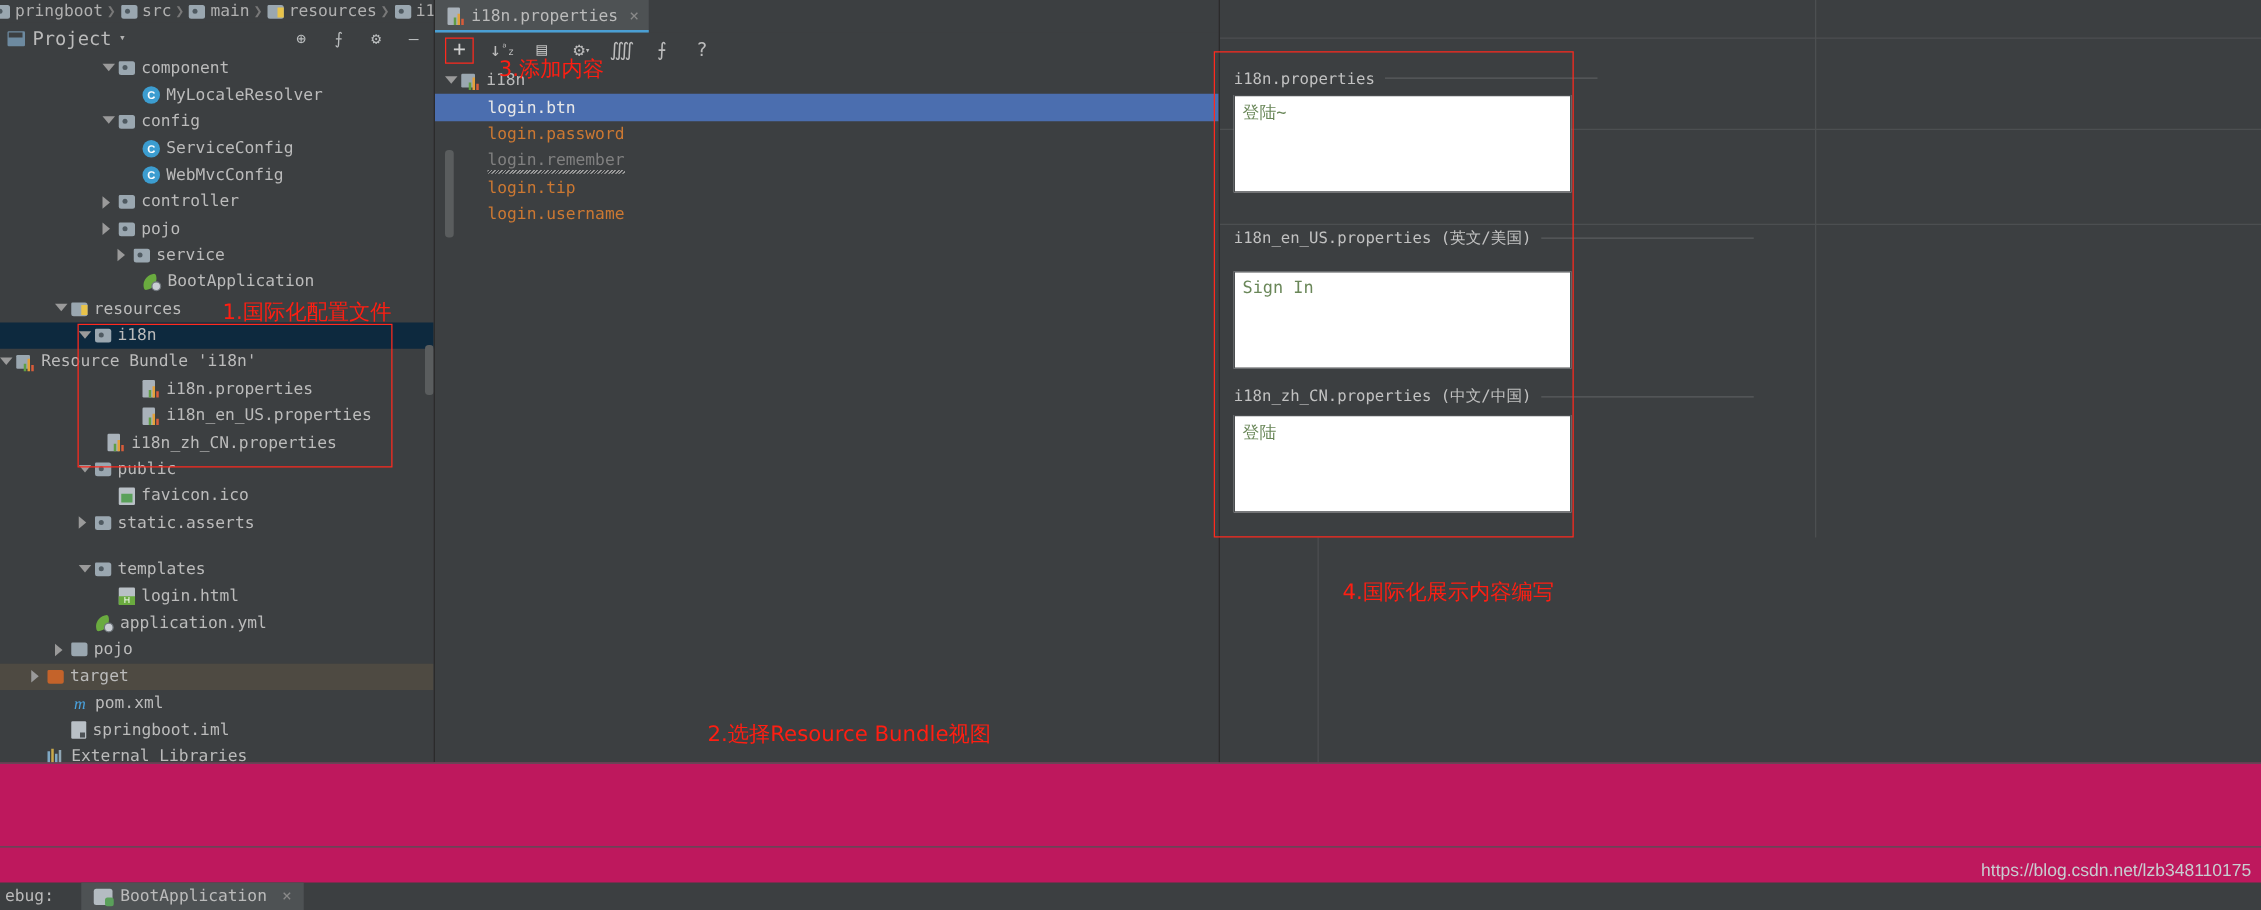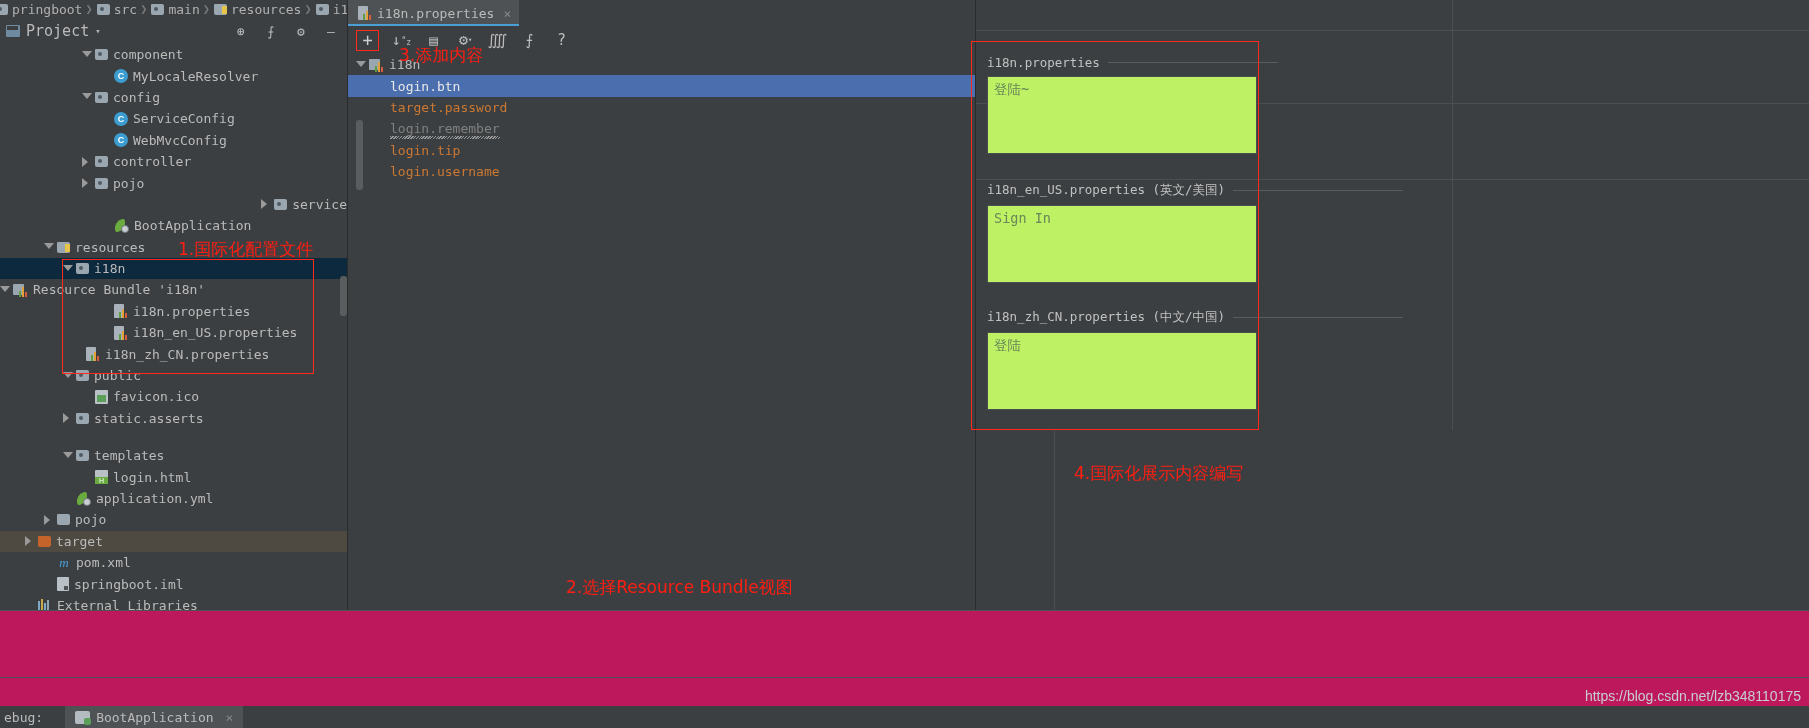--- a/index.html
+++ b/index.html
@@ -145,21 +145,21 @@
     position: absolute; left: 975px; top: 0; width: 834px; height: 610px;
     background: #3c3f41; border-left: 1px solid #2b2b2b;
   }
   .grid-line-h { position:absolute; left:0; right:0; height:1px; background:#4c4f51; }
   .grid-line-v { position:absolute; top:0; bottom:0; width:1px; background:#4c4f51; }
 
   .prop-block { position: absolute; }
   .prop-title { font-size: 12.5px; color: #c2c2c2; white-space: nowrap; display:flex; align-items:center; }
   .prop-title .rule { height:1px; background:#5a5d5f; margin-left:8px; width:170px; }
   .prop-value-box {
-    background: #bef264; border: 1px solid #4a4d4f;
+    background: #ffffff; border: 1px solid #4a4d4f;
     padding: 4px 6px; font-size: 13.5px; color: #6a8759;
   }
 
   
   .red-box { position: absolute; border: 1px solid #ff2a1e; pointer-events: none; }
   .red-note {
     position: absolute; color: #ff1e12; font-size: 17px; white-space: nowrap;
     font-family: "DejaVu Sans", "Liberation Sans", sans-serif;
   }
 
@@ -282,21 +282,21 @@
           </span>
           <span class="tree-label">controller</span>
         </div>
         <div class="tree-row" style="padding-left: 82px;">
           <span class="arrow right"></span>
           <span class="tree-ic">
             <span class="ic ic-folder-dot"></span>
           </span>
           <span class="tree-label">pojo</span>
         </div>
-        <div class="tree-row" style="padding-left: 94px; justify-content: flex-end;">
+        <div class="tree-row" style="padding-left: 94px;">
           <span class="arrow right"></span>
           <span class="tree-ic">
             <span class="ic ic-folder-dot"></span>
           </span>
           <span class="tree-label">service</span>
         </div>
         <div class="tree-row" style="padding-left: 101px;">
           <span class="arrow none"></span>
           <span class="tree-ic">
             <span class="ic ic-spring">
@@ -500,21 +500,21 @@
               <span class="b2"></span>
               <span class="b3"></span>
             </span>
           </span>
           <span class="tree-label">i18n</span>
         </div>
         <div class="key-row sel" style="padding-left: 42px;">
           <span class="ktext">login.btn</span>
         </div>
         <div class="key-row" style="padding-left: 42px;">
-          <span class="ktext">target.password</span>
+          <span class="ktext">login.password</span>
         </div>
         <div class="key-row" style="padding-left: 42px;">
           <span class="ktext dim" style="position: relative;">login.remember<span class="wavy-under"></span></span>
         </div>
         <div class="key-row" style="padding-left: 42px;">
           <span class="ktext">login.tip</span>
         </div>
         <div class="key-row" style="padding-left: 42px;">
           <span class="ktext">login.username</span>
         </div>
@@ -538,21 +538,21 @@
           <span>i18n.properties</span>
           <span class="rule"></span>
         </div>
         <div class="prop-value-box" style="margin-top: 6px; width: 270px; height: 78px;">登陆~</div>
       </div>
       <div class="prop-block" style="left: 11px; top: 182px; width: 800px;">
         <div class="prop-title">
           <span>i18n_en_US.properties  (英文/美国)</span>
           <span class="rule"></span>
         </div>
-        <div class="prop-value-box" style="margin-top: 6px; width: 270px; height: 78px;">Sign In</div>
+        <div class="prop-value-box" style="margin-top: 18px; width: 270px; height: 78px;">Sign In</div>
       </div>
       <div class="prop-block" style="left: 11px; top: 309px; width: 800px;">
         <div class="prop-title">
           <span>i18n_zh_CN.properties  (中文/中国)</span>
           <span class="rule"></span>
         </div>
         <div class="prop-value-box" style="margin-top: 6px; width: 270px; height: 78px;">登陆</div>
       </div>
     </div>
 

